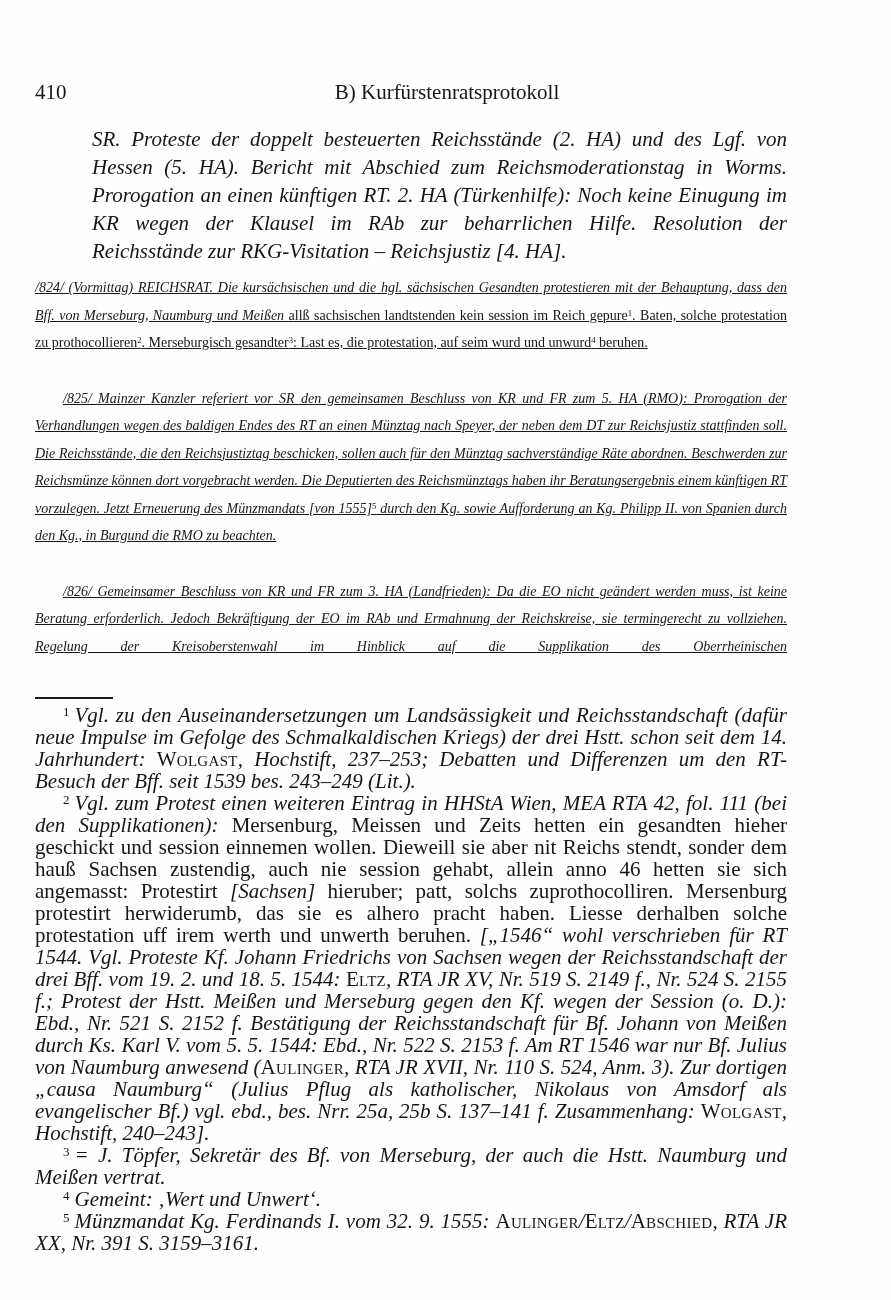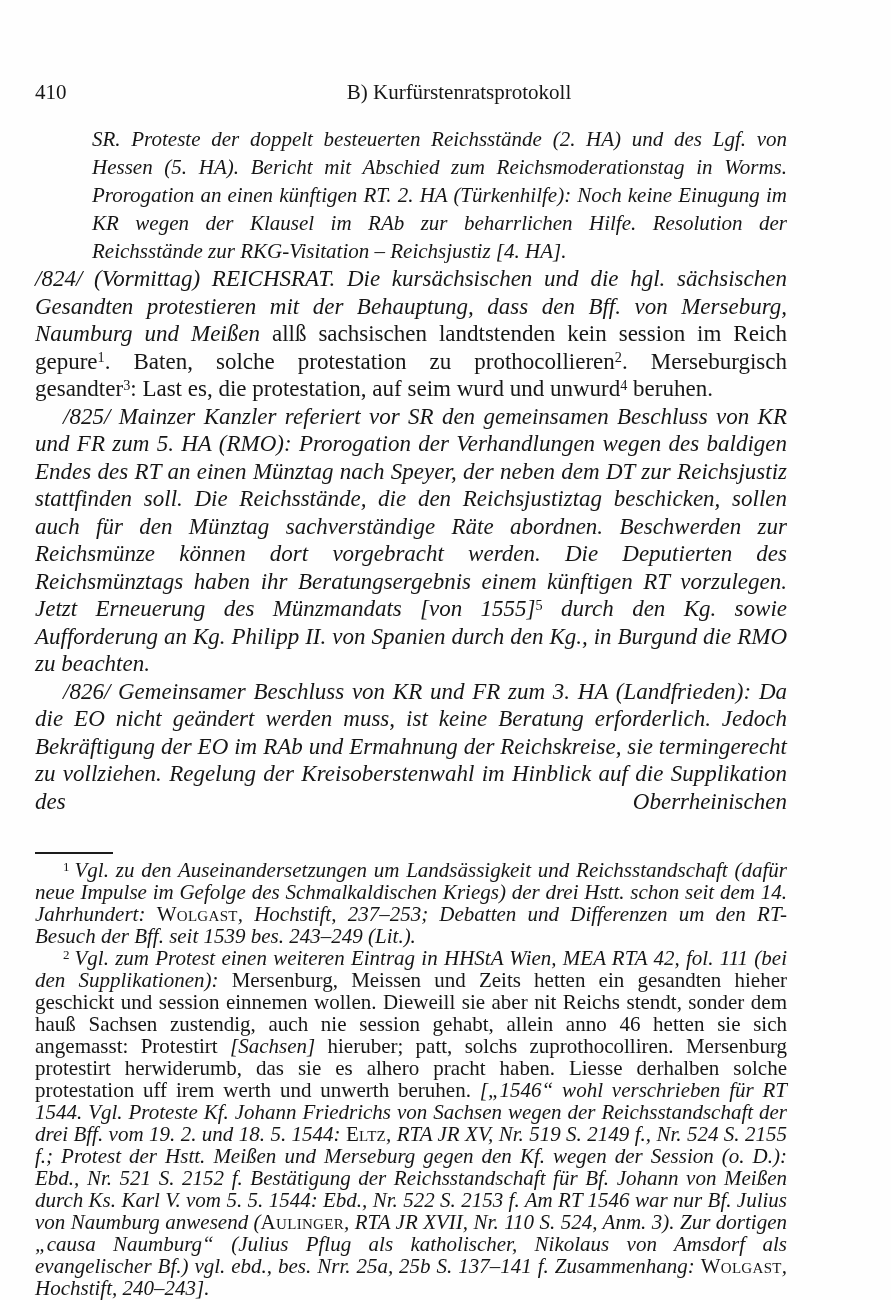--- a/index.html
+++ b/index.html
@@ -17,31 +17,32 @@
   .page-header{
     position:relative;
     height:28px;
     margin-bottom:19px;
     font-size:21px;
     line-height:28px;
   }
   .page-num{position:absolute;left:0;top:0;}
   .running-title{
     display:block;text-align:center;
-    position:relative;left:48px;
+    position:relative;left:36px;
   }
   .summary{
     margin-left:57px;
     font-size:21px;line-height:28px;
     font-style:italic;
     text-align:justify;
+    margin-bottom:9px;
   }
-  .body-text{font-size:23px;line-height:27.5px;}
+  .body-text{font-size:14px;line-height:27.5px;text-decoration:underline;}
   .para{margin:0;text-align:justify;}
-  .para.indent{text-indent:28px;}
+  .para.indent{text-indent:28px;margin-top:28px;}
   .para.fill-last{text-align-last:justify;}
   .footnote-rule{
     width:78px;height:0;
     border-top:2px solid #1c1c1c;
     margin-top:37px;margin-bottom:5px;
   }
   .footnotes{font-size:21px;line-height:22px;}
   .fn{margin:0;text-align:justify;text-indent:28px;}
   
   .r-italic{font-style:italic;}
@@ -77,16 +78,18 @@
     <p class="para"><span class="r-italic">/824/ (Vormittag) REICHSRAT. Die kursächsischen und die hgl. sächsischen Gesandten protestieren mit der Behauptung, dass den Bff. von Merseburg, Naumburg und Meißen </span><span class="r-roman">allß sachsischen landtstenden kein session im Reich gepure</span><span class="r-sup">1</span><span class="r-roman">. Baten, solche protestation zu prothocollieren</span><span class="r-sup">2</span><span class="r-roman">. Merseburgisch gesandter</span><span class="r-sup">3</span><span class="r-roman">: Last es, die protestation, auf seim wurd und unwurd</span><span class="r-sup">4</span><span class="r-roman"> beruhen.</span></p>
     <p class="para indent"><span class="r-italic">/825/ Mainzer Kanzler referiert vor SR den gemeinsamen Beschluss von KR und FR zum 5. HA (RMO): Prorogation der Verhandlungen wegen des baldigen Endes des RT an einen Münztag nach Speyer, der neben dem DT zur Reichsjustiz stattfinden soll. Die Reichsstände, die den Reichsjustiztag beschicken, sollen auch für den Münztag sachverständige Räte abordnen. Beschwerden zur Reichsmünze können dort vorgebracht werden. Die Deputierten des Reichsmünztags haben ihr Beratungsergebnis einem künftigen RT vorzulegen. Jetzt Erneuerung des Münzmandats [von 1555]</span><span class="r-sup">5</span><span class="r-italic"> durch den Kg. sowie Aufforderung an Kg. Philipp II. von Spanien durch den Kg., in Burgund die RMO zu beachten.</span></p>
     <p class="para indent fill-last"><span class="r-italic">/826/ Gemeinsamer Beschluss von KR und FR zum 3. HA (Landfrieden): Da die EO nicht geändert werden muss, ist keine Beratung erforderlich. Jedoch Bekräftigung der EO im RAb und Ermahnung der Reichskreise, sie termingerecht zu vollziehen. Regelung der Kreisoberstenwahl im Hinblick auf die Supplikation des Oberrheinischen</span></p>
   </div>
 
   <div class="footnote-rule"></div>
 
   <div class="footnotes">
     <p class="fn"><span class="fn-marker">1</span><span><span class="r-italic">Vgl. zu den Auseinandersetzungen um Landsässigkeit und Reichsstandschaft (dafür neue Impulse im Gefolge des Schmalkaldischen Kriegs) der drei Hstt. schon seit dem 14. Jahrhundert: </span><span class="r-sc">Wolgast</span><span class="r-italic">, Hochstift, 237–253; Debatten und Differenzen um den RT-Besuch der Bff. seit 1539 bes. 243–249 (Lit.).</span></span></p>
     <p class="fn"><span class="fn-marker">2</span><span><span class="r-italic">Vgl. zum Protest einen weiteren Eintrag in HHStA Wien, MEA RTA 42, fol. 111 (bei den Supplikationen): </span><span class="r-roman">Mersenburg, Meissen und Zeits hetten ein gesandten hieher geschickt und session einnemen wollen. Dieweill sie aber nit Reichs stendt, sonder dem hauß Sachsen zustendig, auch nie session gehabt, allein anno 46 hetten sie sich angemasst: Protestirt </span><span class="r-italic">[Sachsen]</span><span class="r-roman"> hieruber; patt, solchs zuprothocolliren. Mersenburg protestirt herwiderumb, das sie es alhero pracht haben. Liesse derhalben solche protestation uff irem werth und unwerth beruhen. </span><span class="r-italic">[„1546“ wohl verschrieben für RT 1544. Vgl. Proteste Kf. Johann Friedrichs von Sachsen wegen der Reichsstandschaft der drei Bff. vom 19. 2. und 18. 5. 1544: </span><span class="r-sc">Eltz</span><span class="r-italic">, RTA JR XV, Nr. 519 S. 2149 f., Nr. 524 S. 2155 f.; Protest der Hstt. Meißen und Merseburg gegen den Kf. wegen der Session (o. D.): Ebd., Nr. 521 S. 2152 f. Bestätigung der Reichsstandschaft für Bf. Johann von Meißen durch Ks. Karl V. vom 5. 5. 1544: Ebd., Nr. 522 S. 2153 f. Am RT 1546 war nur Bf. Julius von Naumburg anwesend (</span><span class="r-sc">Aulinger</span><span class="r-italic">, RTA JR XVII, Nr. 110 S. 524, Anm. 3). Zur dortigen „causa Naumburg“ (Julius Pflug als katholischer, Nikolaus von Amsdorf als evangelischer Bf.) vgl. ebd., bes. Nrr. 25a, 25b S. 137–141 f. Zusammenhang: </span><span class="r-sc">Wolgast</span><span class="r-italic">, Hochstift, 240–243].</span></span></p>
+    <p class="fn"><span class="fn-marker">3</span><span><span class="r-italic">= J. Töpfer, Sekretär des Bf. von Merseburg, der auch die Hstt. Naumburg und Meißen vertrat.</span></span></p>
+    <p class="fn"><span class="fn-marker">4</span><span><span class="r-italic">Gemeint: ‚Wert und Unwert‘.</span></span></p>
     <p class="fn"><span class="fn-marker">5</span><span><span class="r-italic">Münzmandat Kg. Ferdinands I. vom 32. 9. 1555: </span><span class="r-sc">Aulinger</span><span class="r-italic">/</span><span class="r-sc">Eltz</span><span class="r-italic">/</span><span class="r-sc">Abschied</span><span class="r-italic">, RTA JR XX, Nr. 391 S. 3159–3161.</span></span></p>
   </div>
 
 </div>
 
 </body></html>

